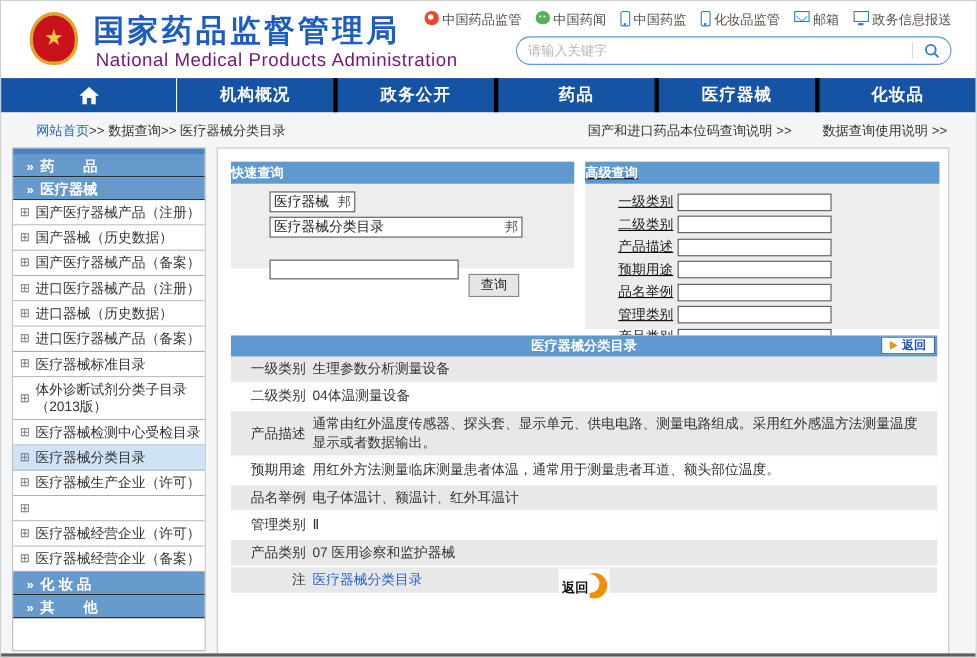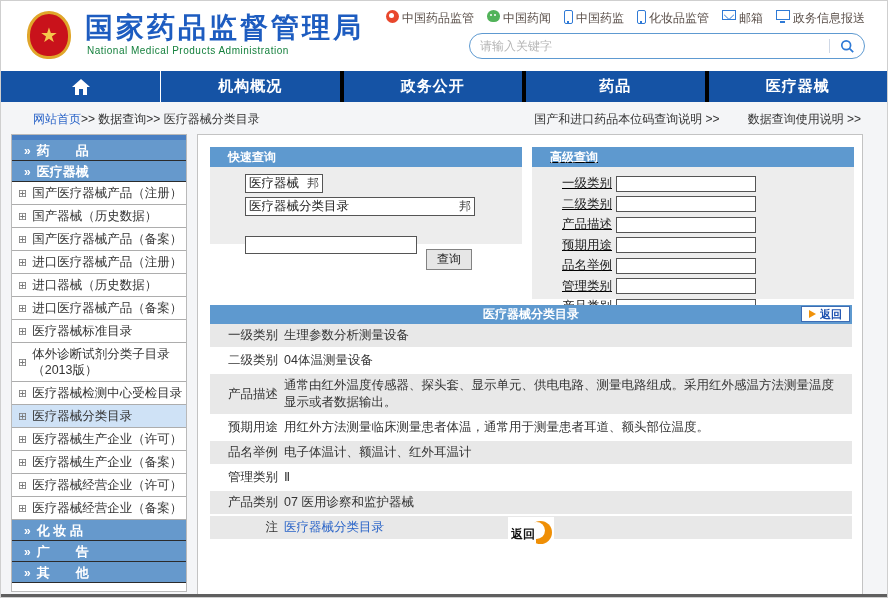--- a/index.html
+++ b/index.html
@@ -8,21 +8,21 @@
             border:1px solid #cfcfcf; overflow:hidden; }
 
   
   .hdr { position:absolute; left:0; top:0; width:100%; height:70px; background:#ffffff; }
   .emblem { position:absolute; left:26px; top:10px; width:44px; height:48px;
             background:#c9121b; border:3px solid #e0a62a; border-radius:50% 50% 46% 46%;
             display:flex; align-items:center; justify-content:center; }
   .emblem .star { color:#f5c84c; font-size:20px; line-height:1; }
   .site-title { position:absolute; left:84px; top:8px; font-size:28px; font-weight:bold;
                 color:#1d5cc0; letter-spacing:3px; }
-  .site-sub { position:absolute; left:86px; top:44px; font-size:10px; color:#15803d; letter-spacing:0.5px; }
+  .site-sub { position:absolute; left:86px; top:44px; font-size:17px; color:#701a75; letter-spacing:0.5px; }
 
   .hdr-links { position:absolute; right:22px; top:9px; display:flex; align-items:center;
                gap:13px; font-size:12px; color:#5a4f49; white-space:nowrap; }
   .hdr-link { display:flex; gap:3px; cursor:pointer; }
   .ic { display:inline-block; }
   .ic-weibo { width:13px; height:13px; border-radius:50%; background:#e8472c; position:relative; }
   .ic-weibo::after { content:""; position:absolute; left:3px; top:3px; width:5px; height:5px;
                      border-radius:50%; background:#fff; }
   .ic-wechat { width:13px; height:12px; border-radius:50% 50% 45% 45%; background:#52b35a; position:relative; }
   .ic-wechat::after { content:""; position:absolute; left:3px; top:4px; width:2px; height:2px;
@@ -75,21 +75,21 @@
                padding:3px 2px 3px 6px; min-height:23px; line-height:16px;
                border-bottom:1px solid #adadad; cursor:pointer; }
   .side-item .plus { color:#777; font-size:11px; margin-right:5px; flex:0 0 auto; }
   .side-item.active { background:#cfe2f6; }
 
   
   .main { position:absolute; left:196px; top:133px; width:666px; height:461px;
           background:#ffffff; border:1px solid #c3c3c3; }
   .panel { position:absolute; background:#ededed; }
   .panel-hd { height:20px; background:#5e99cf; color:#fff; font-size:12px; font-weight:bold;
-              line-height:20px; padding-left:18px; }
+              line-height:20px; padding-left:0; }
   #quick-panel { left:12px; top:12px; width:312px; height:97px; }
   .qq-select { position:absolute; left:35px; background:#fff; border:1px solid #555;
                font-size:12.5px; color:#222; height:19px; line-height:17px;
                display:flex; align-items:center; padding:0 3px; cursor:pointer; }
   .qq-glyph { color:#444; margin-left:8px; font-size:12px; }
   #qq-sel1 { top:27px; }
   #qq-sel2 { top:50px; width:230px; justify-content:space-between; }
   .qq-row3 { position:absolute; left:35px; top:73px; display:flex; align-items:center; }
   .qq-row3 input { width:172px; height:18px; border:1px solid #555; font-size:12px; padding:0 3px; }
   .btn { background:#e6e6e6; border:1px solid #828282; font-size:12px; color:#222;
@@ -187,20 +187,21 @@
     <div class="nav-home">
       <svg width="18" height="16" viewBox="0 0 18 16">
         <path d="M9 0 L18 8 H15 V16 H11 V10 H7 V16 H3 V8 H0 Z" fill="#ffffff"></path>
       </svg>
     </div>
 
   <div class="nav-item">机构概况</div>
       <div class="nav-item">政务公开</div>
       <div class="nav-item">药品</div>
       <div class="nav-item">医疗器械</div>
+      <div class="nav-item">化妆品</div>
     </div>
 
   <div class="crumb-row">
     <div class="crumbs">
       <span class="home">网站首页</span><span>&gt;&gt;</span>
       <span>数据查询</span><span>&gt;&gt;</span>
       <span>医疗器械分类目录</span>
     </div>
     <div class="crumb-right" id="crumb-right">
         <span>国产和进口药品本位码查询说明 &gt;&gt;</span>
@@ -252,32 +253,30 @@
         <div class="side-item active">
           <span class="plus">⊞</span>
           <span>医疗器械分类目录</span>
         </div>
         <div class="side-item">
           <span class="plus">⊞</span>
           <span>医疗器械生产企业（许可）</span>
         </div>
         <div class="side-item">
           <span class="plus">⊞</span>
-          <span>医疗器械生产企业（备案）</span>
         </div>
         <div class="side-item">
           <span class="plus">⊞</span>
           <span>医疗器械经营企业（许可）</span>
         </div>
         <div class="side-item">
           <span class="plus">⊞</span>
           <span>医疗器械经营企业（备案）</span>
         </div>
         <div class="side-header"><span class="chev">»</span><span>化 妆 品</span></div>
-        <div class="side-header"><span class="chev">»</span><span>广　　告</span></div>
         <div class="side-header"><span class="chev">»</span><span>其　　他</span></div>
       </div>
   </div>
 
   <div class="main">
 
     <div class="panel" id="quick-panel">
       <div class="panel-hd">快速查询</div>
       <div class="qq-select" id="qq-sel1">
         <span>医疗器械</span>

